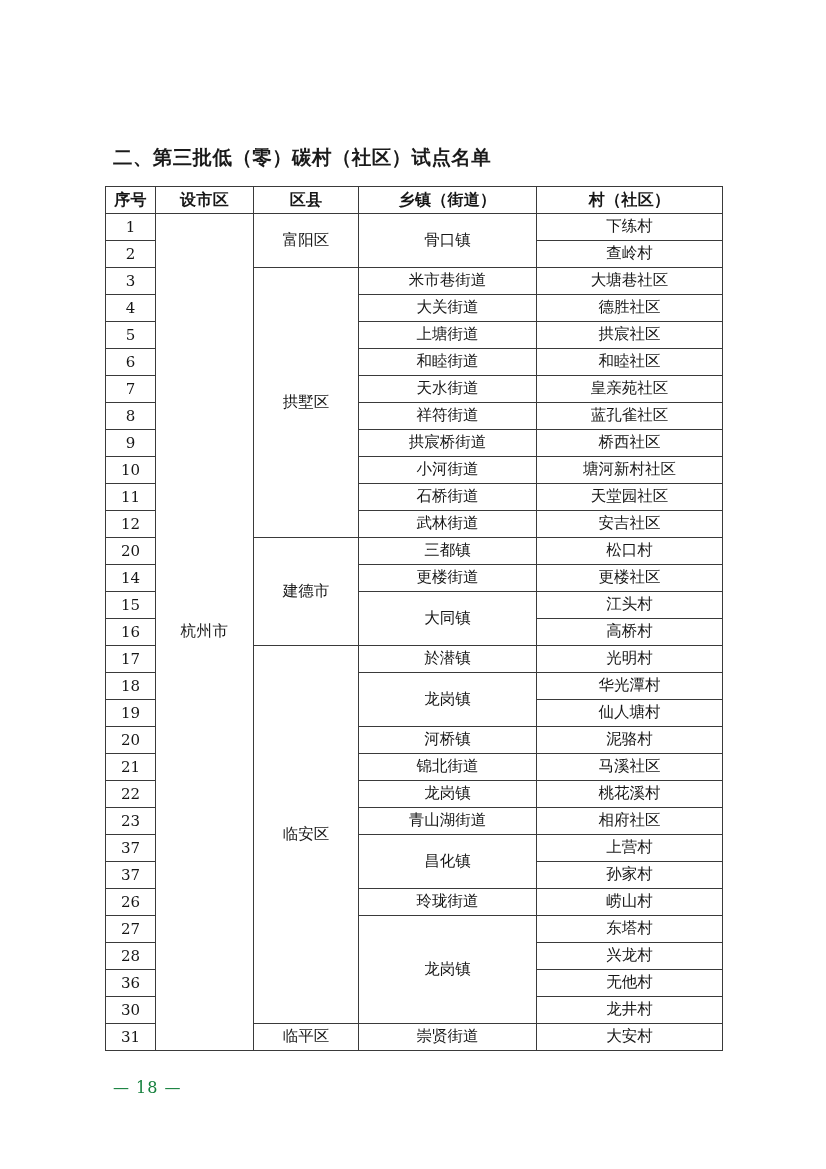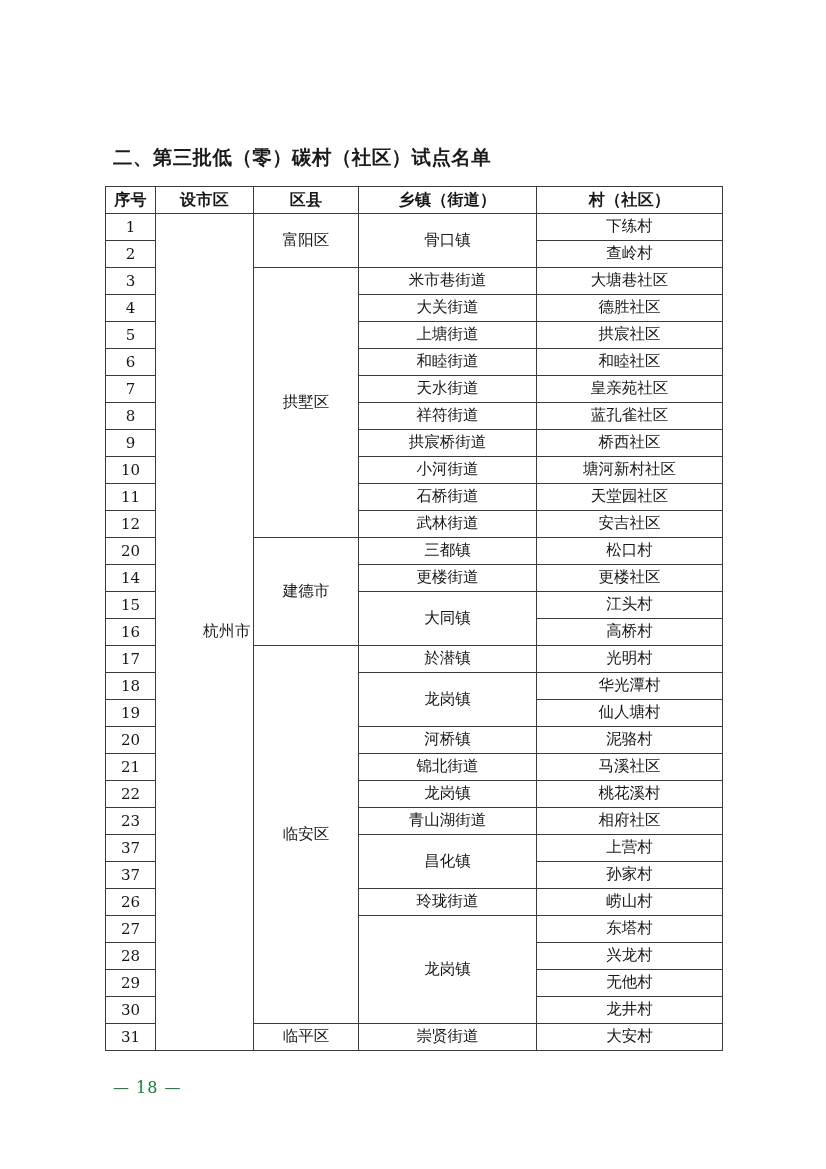--- a/index.html
+++ b/index.html
@@ -74,21 +74,20 @@
     font-size: 16px;
     height: 26px;
     letter-spacing: 0.3px;
   }
   table.listing td.num {
     font-size: 15px;
     font-family: "DejaVu Serif", "Liberation Serif", serif;
   }
   table.listing td.city {
     letter-spacing: 0.5px;
-    text-align: right;
   }
 
   
   table.listing {
     border: 1px solid #2b2b2b;
   }
 
   
   .page-footer {
     position: absolute;
@@ -291,21 +290,21 @@
           <td rowspan="4">龙岗镇</td>
           <td>东塔村</td>
         </tr>
 
         <tr>
           <td class="num">28</td>
           <td>兴龙村</td>
         </tr>
 
         <tr>
-          <td class="num">29</td>
+          <td class="num">36</td>
           <td>无他村</td>
         </tr>
 
         <tr>
           <td class="num">30</td>
           <td>龙井村</td>
         </tr>
 
         <tr>
           <td class="num">31</td>

